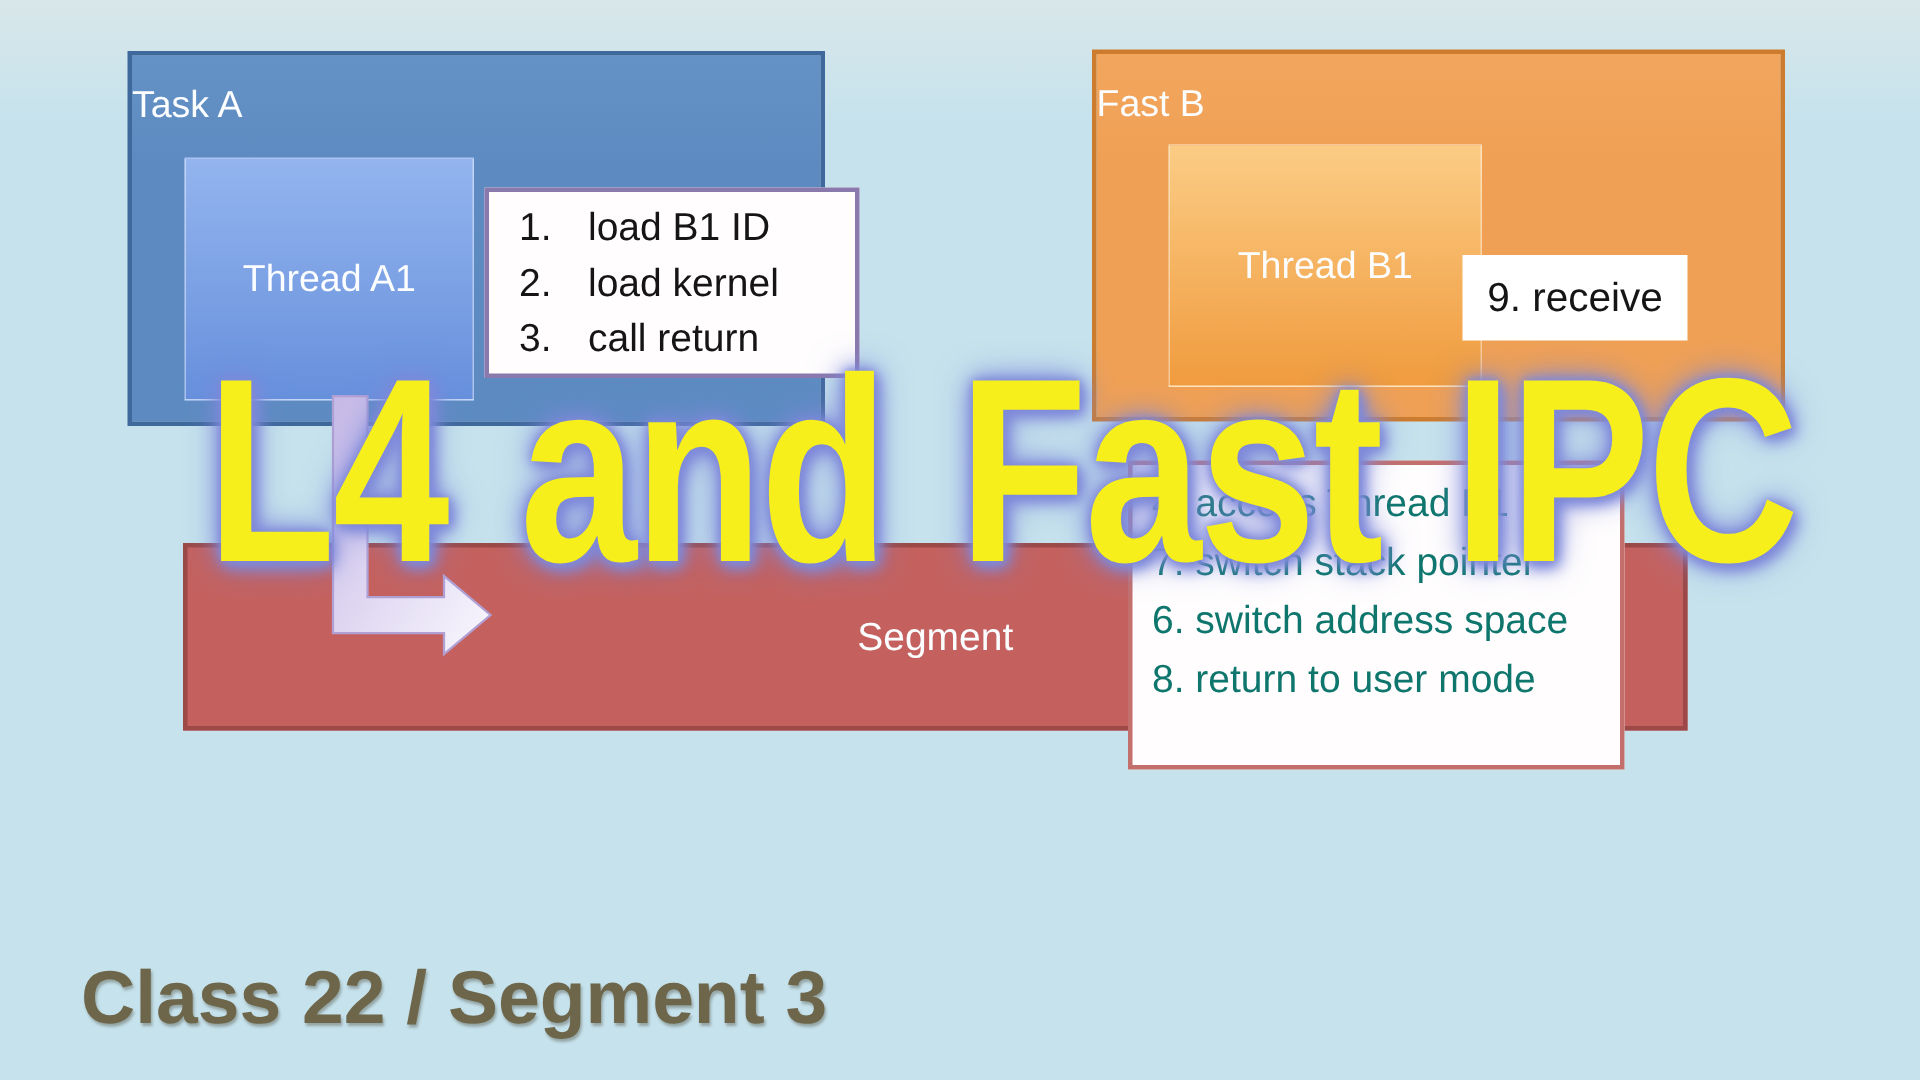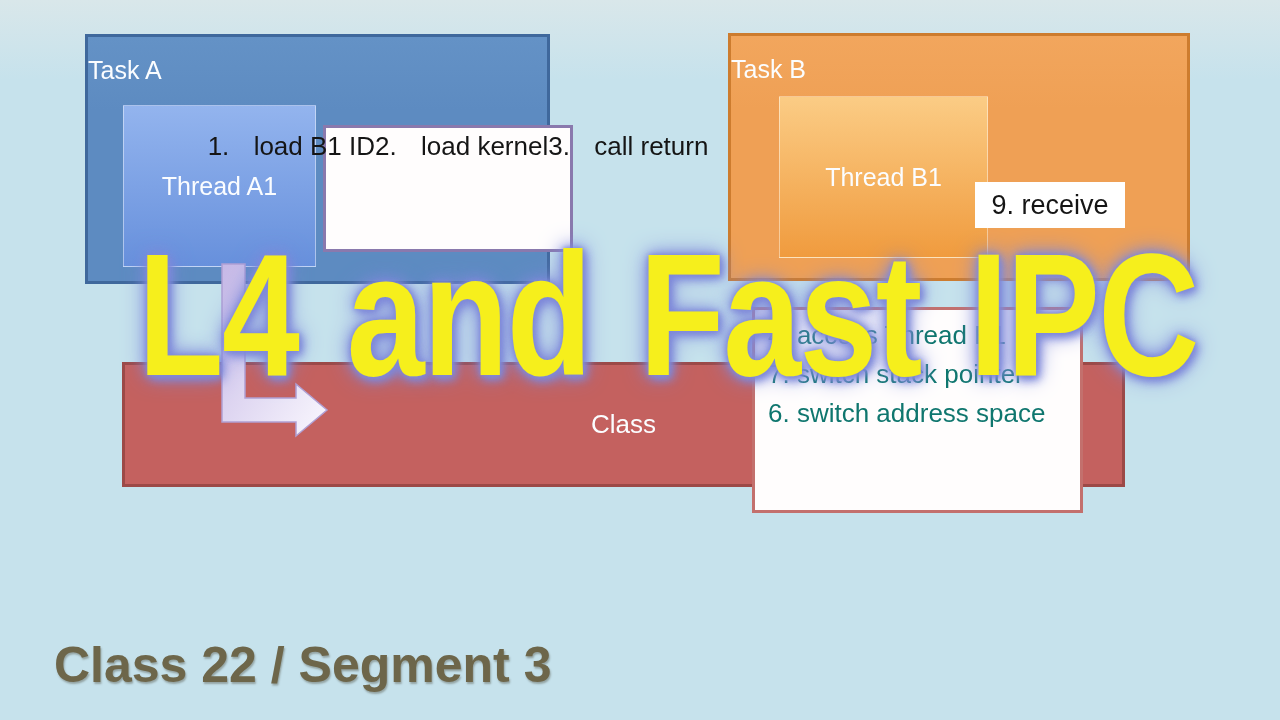--- a/index.html
+++ b/index.html
@@ -21,45 +21,44 @@
     left:123px; top:105px; width:193px; height:162px; z-index:7;
     background:linear-gradient(180deg, var(--thread-a-top,#93b4ee), var(--thread-a-bottom,#6790dc));
     border:1px solid rgba(255,255,255,0.45);
     display:flex; align-items:center; justify-content:center;
     color:#fbfdff; font-size:25px;
   }
   #list-a {
     left:323px; top:125px; width:250px; height:127px; z-index:9;
     background:#fffdfd; border:3px solid var(--list-a-border,#8a79ad);
     color:#151515; font-size:26px;
-    display:flex; justify-content:center;
+    display:flex; flex-direction:column; justify-content:center;
     padding-left:20px;
   }
   #list-a .row { line-height:37px; white-space:nowrap; }
   #list-a .num { display:inline-block; width:46px; }
 
   
   #task-b {
     left:728px; top:33px; width:462px; height:248px; z-index:5;
     background:linear-gradient(180deg, #f2a65d, var(--task-b-fill,#efa055) 30%);
     border:3px solid var(--task-b-border,#cd7c2e);
   }
   #thread-b1 {
     left:779px; top:96px; width:209px; height:162px; z-index:7;
     background:linear-gradient(180deg, var(--thread-b-top,#fbcc85), var(--thread-b-bottom,#f09b3e));
     border:1px solid rgba(255,255,255,0.45);
     display:flex; align-items:center; justify-content:center;
     color:#fbfdff; font-size:25px;
   }
   #receive-box {
-    left:975px; top:170px; width:150px; height:46px; z-index:9;
+    left:975px; top:170px; width:150px; height:57px; z-index:9;
     background:#ffffff; color:#151515; font-size:27px;
     display:flex; align-items:center; justify-content:center;
     white-space:nowrap;
-    margin-top:12px;
   }
 
   
   #kernel {
     left:122px; top:362px; width:1003px; height:125px; z-index:10;
     background:var(--kernel-fill,#c4615f);
     border:3px solid var(--kernel-border,#9c4947);
     display:flex; align-items:center; justify-content:center;
     color:#fbfdff; font-size:26px;
   }
@@ -113,36 +112,37 @@
     </div>
     <div class="row">
       <span class="num">2.</span><span>load kernel</span>
     </div>
     <div class="row">
       <span class="num">3.</span><span>call return</span>
     </div>
   </div>
 
   <div class="abs" id="task-b">
-    <div class="task-label">Task B</div>
+    <div class="task-label">Fast B</div>
   </div>
   <div class="abs" id="thread-b1">
     <span>Thread B1</span>
   </div>
   <div class="abs" id="receive-box">
     <span>9. receive</span>
   </div>
 
   <div class="abs" id="kernel">
-    <span>Class</span>
+    <span>Segment</span>
   </div>
   <div class="abs" id="kernel-list">
     <div>4. access Thread B1</div>
     <div>7. switch stack pointer</div>
     <div>6. switch address space</div>
+    <div>8. return to user mode</div>
   </div>
 
   <svg class="abs" id="arrow-svg" width="125" height="190" viewBox="0 0 125 190">
     <defs>
       <linearGradient id="arrowGrad" x1="0" y1="0" x2="1" y2="1">
         <stop offset="0" style="stop-color:var(--arrow-dark,#c6b8e6)"></stop>
         <stop offset="1" style="stop-color:var(--arrow-light,#faf8fe)"></stop>
       </linearGradient>
     </defs>
     <polygon points="12,9 35,9 35,143 86,143 86,129 117,155 86,181 86,167 12,167" fill="url(#arrowGrad)" stroke="var(--arrow-stroke,#b0a0d4)" stroke-width="1.5"></polygon>

